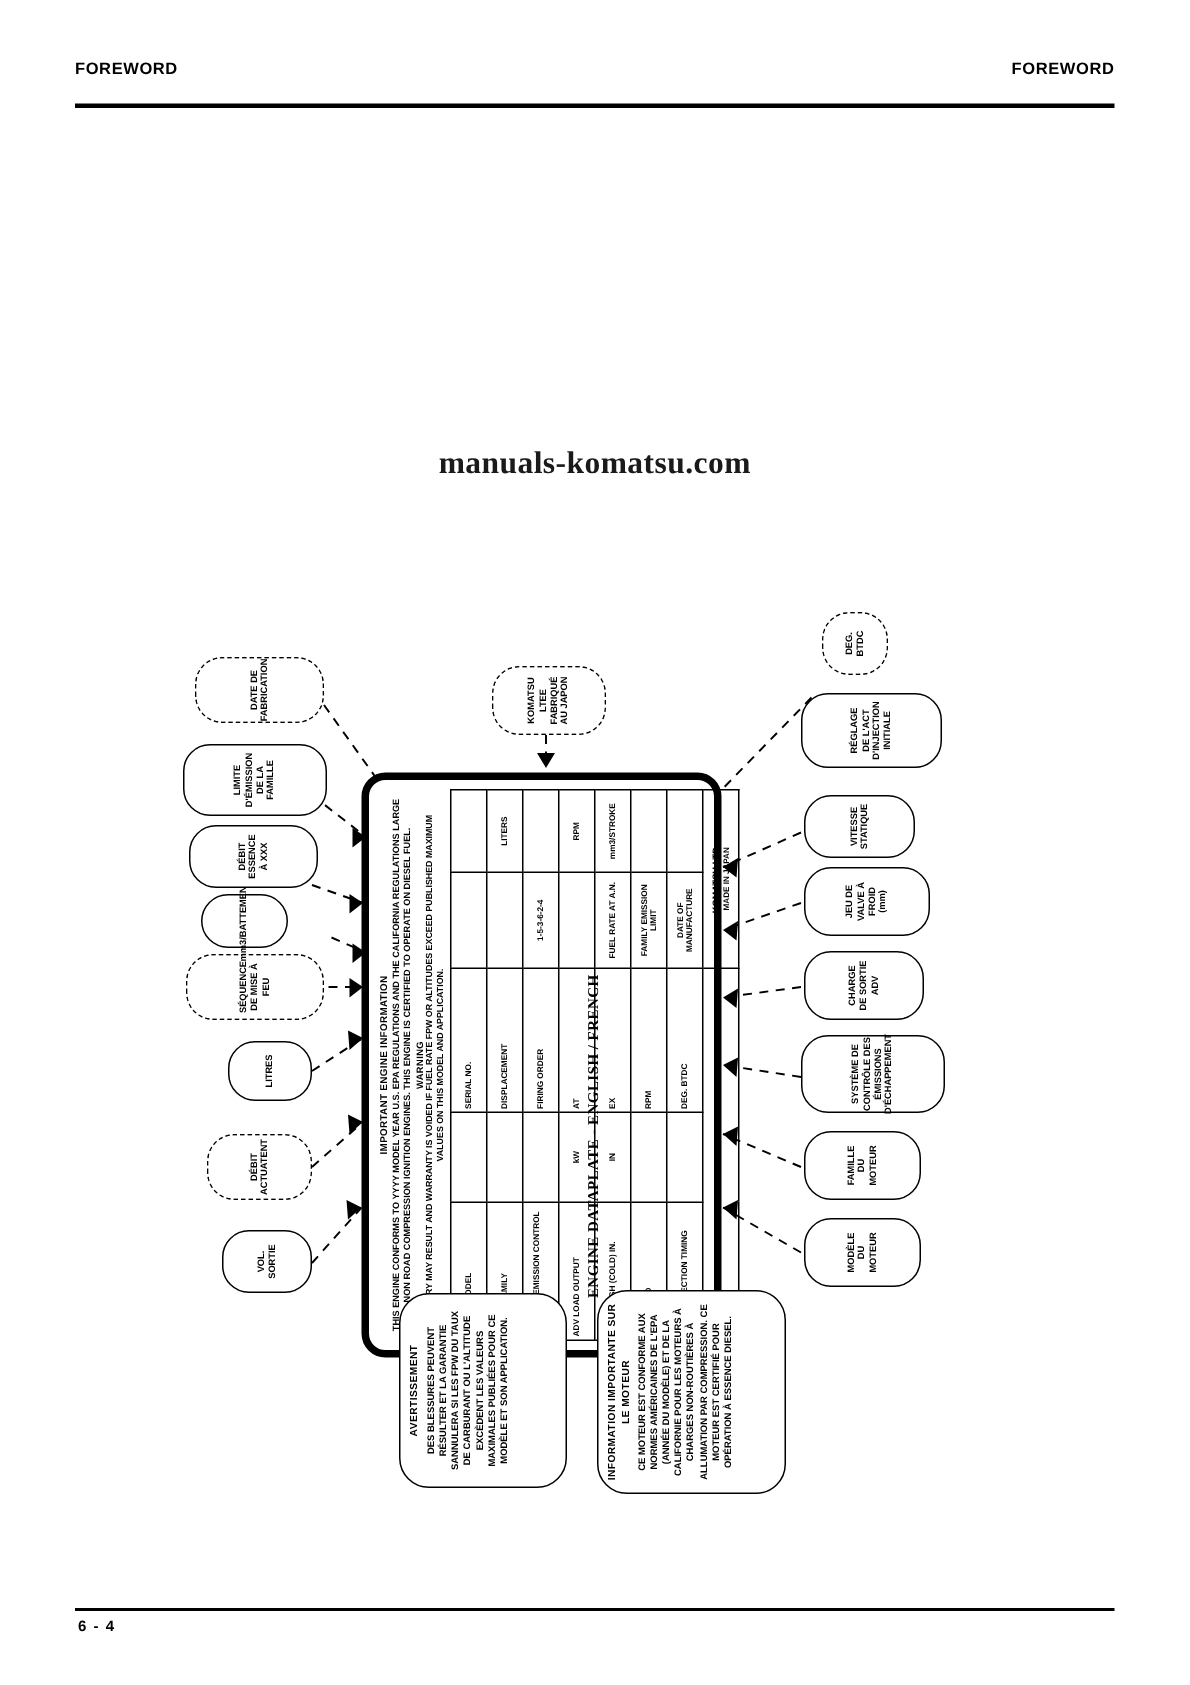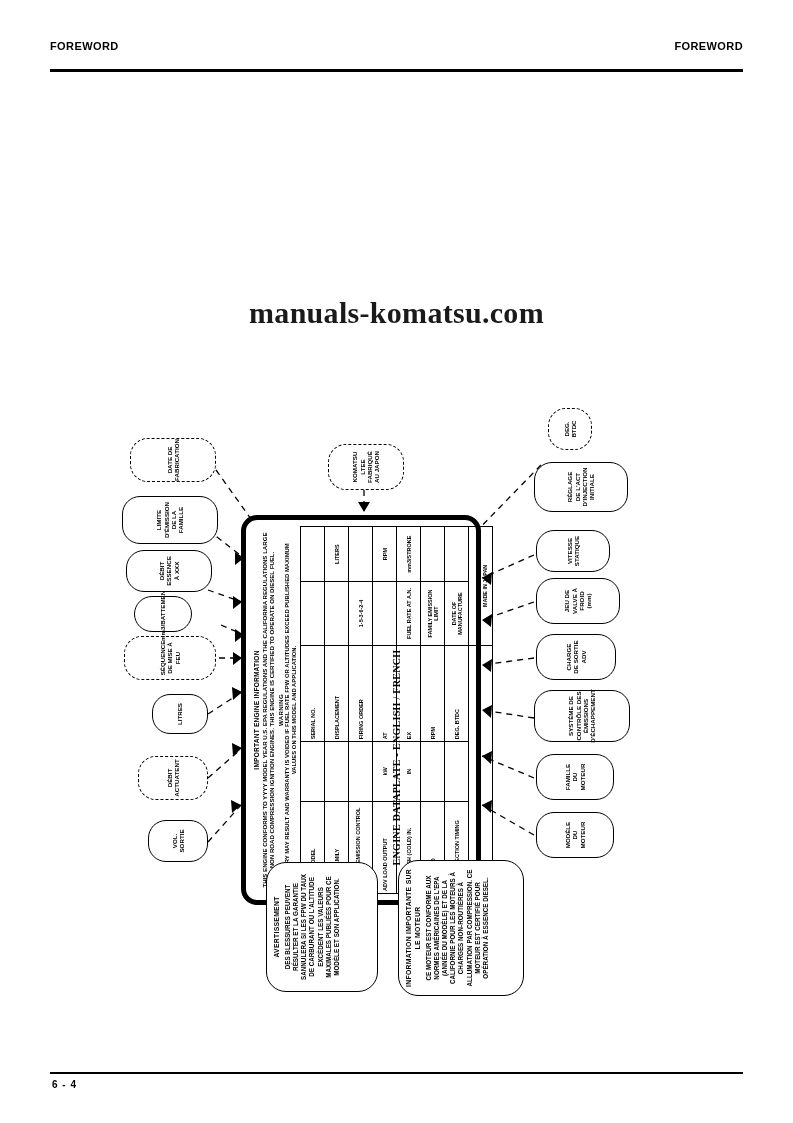--- a/index.html
+++ b/index.html
@@ -96,21 +96,21 @@
     white-space:nowrap;
     margin-left:-200px;margin-top:192px;
     width:400px;text-align:center;
   }
 
   
   .wm{
     position:absolute;left:0;right:0;top:296px;
     text-align:center;
     font-family:"Liberation Serif", serif;
-    font-size:30px;font-weight:bold;color:#1a1a1a;
+    font-size:21px;font-weight:bold;color:#1a1a1a;
     letter-spacing:.3px;
   }
 </style>
 </head>
 <body>
 
 <div class="page">
 
   <div class="hdr">
     <div class="hdr-left">FOREWORD</div>

